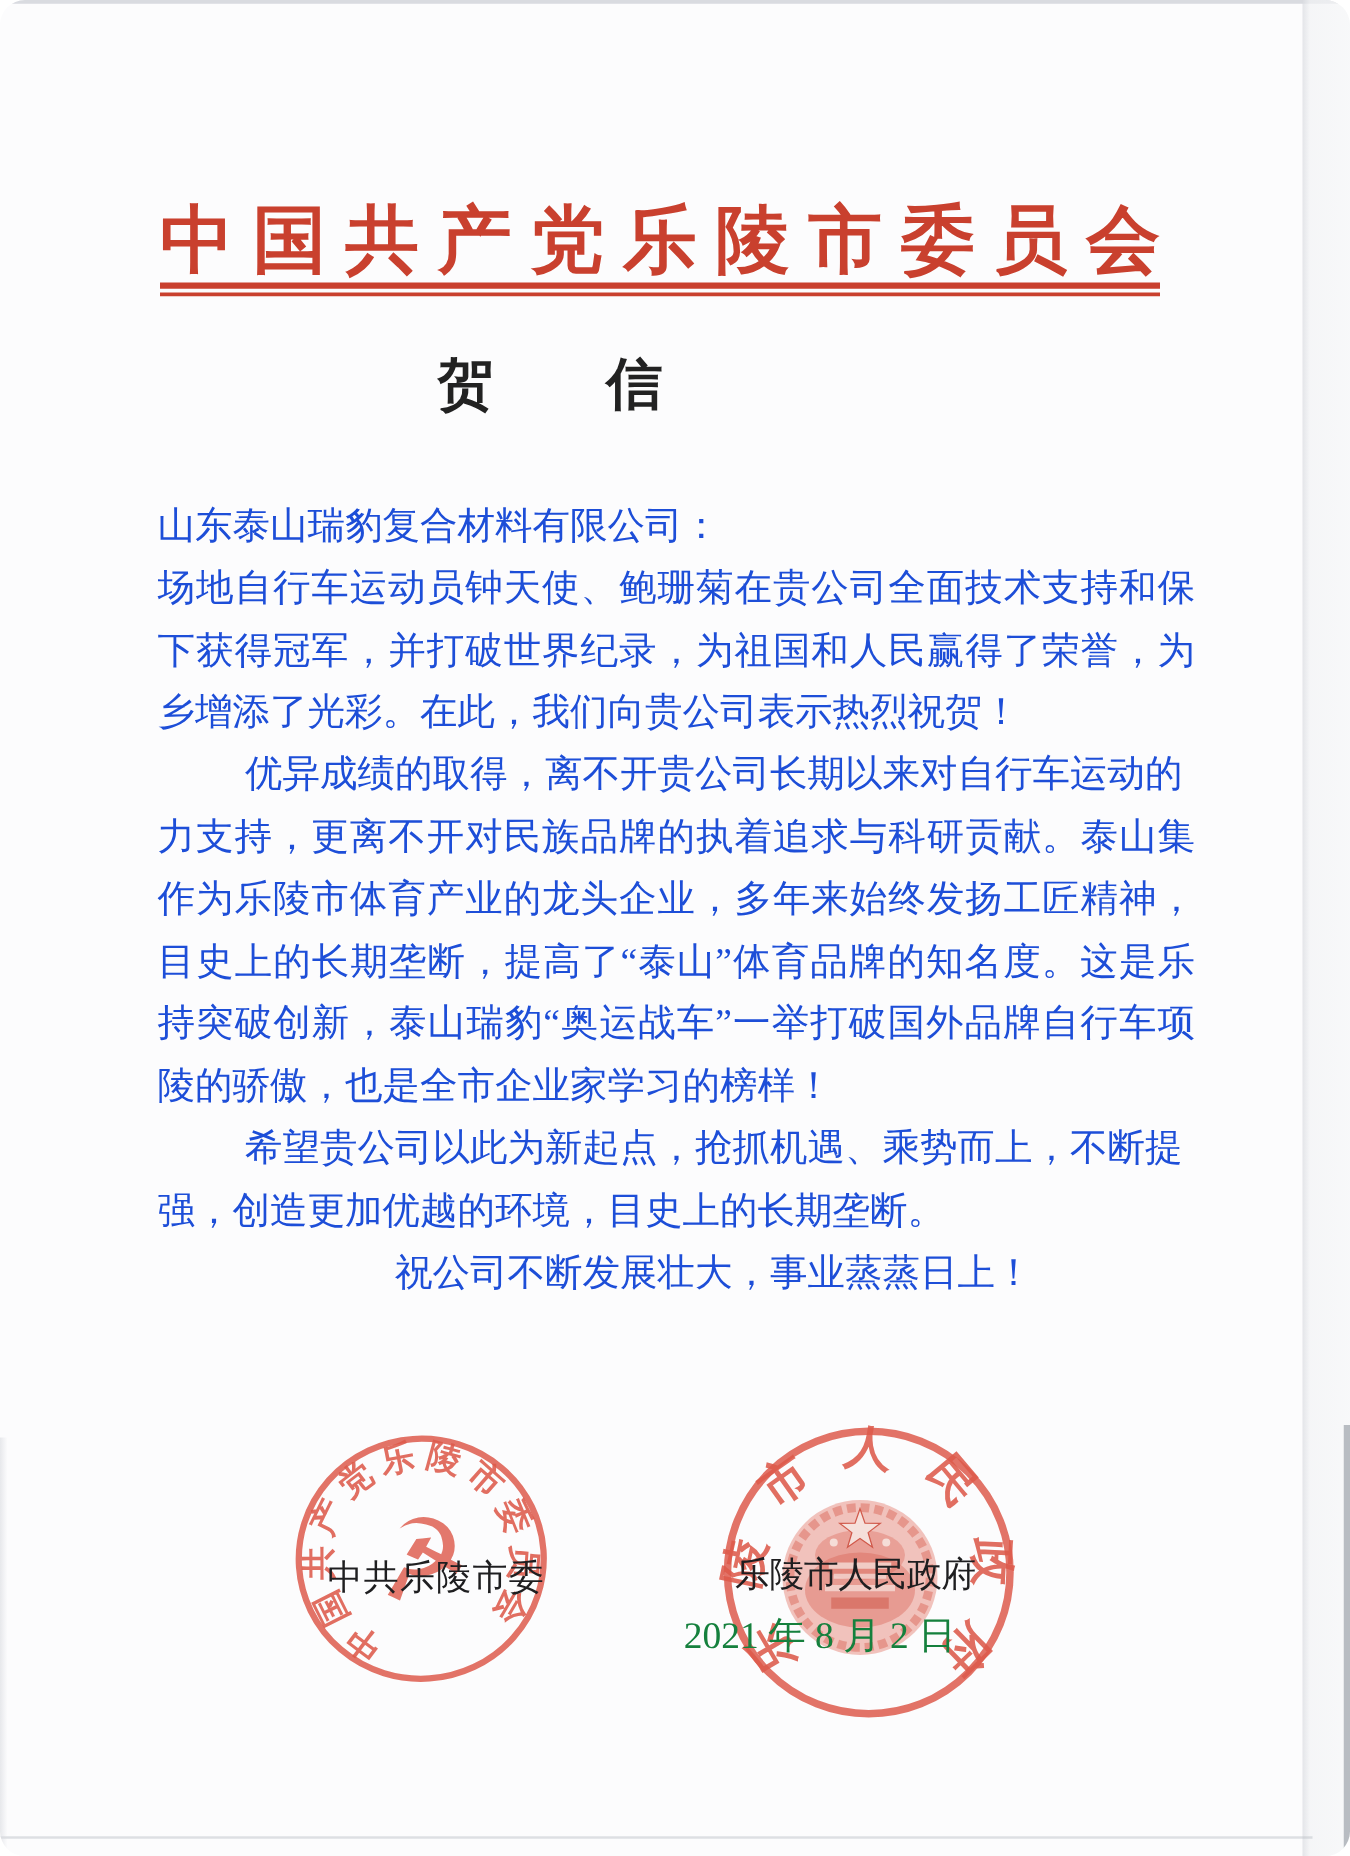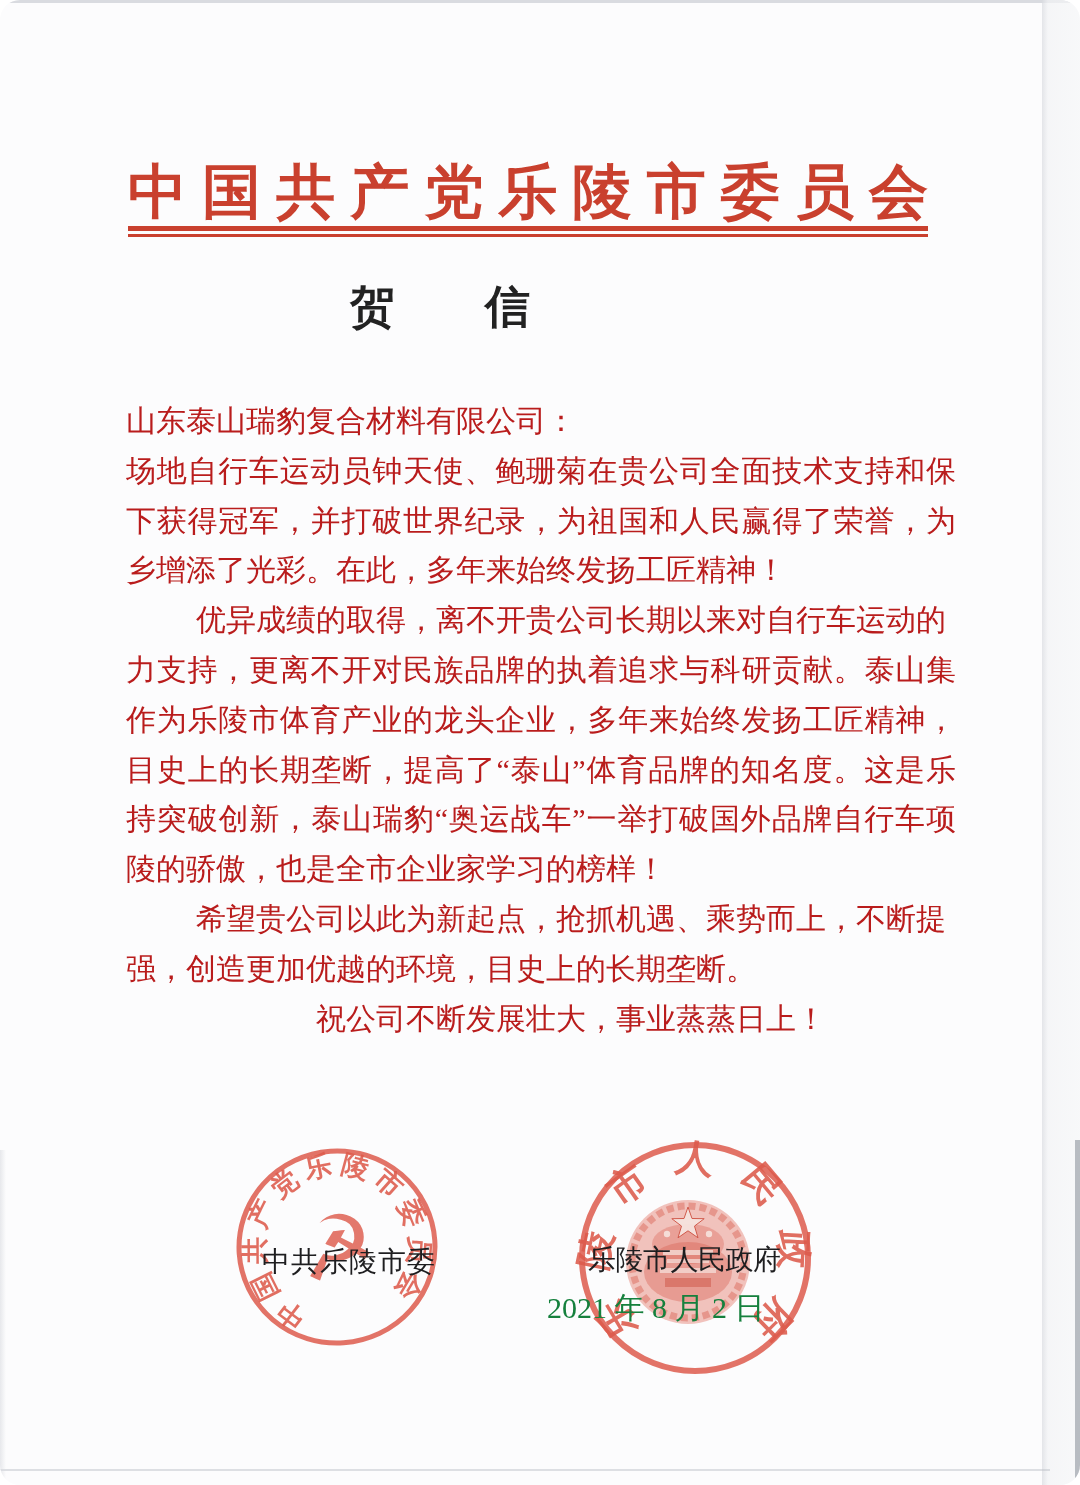--- a/index.html
+++ b/index.html
@@ -24,21 +24,21 @@
     text-align:justify;text-align-last:justify;white-space:nowrap;letter-spacing:0;
   }
   .letterhead-rule{
     position:absolute;left:128px;top:226px;width:800px;height:3px;
     border-top:5px solid #c9402e;border-bottom:3px solid #c9402e;
   }
   .letter-title{
     position:absolute;left:0;top:281px;width:880px;text-align:center;
     font-size:45px;font-weight:bold;color:#222;line-height:52px;
   }
-  .letter-body{position:absolute;left:126px;top:396px;width:830px;color:#b91c1c;}
+  .letter-body{position:absolute;left:126px;top:396px;width:830px;color:#1d4ed8;}
   .line{height:49.8px;line-height:49.8px;font-size:30px;white-space:nowrap;}
   .line.just{text-align:justify;text-align-last:justify;white-space:normal;height:49.8px;overflow:hidden;}
   .line.indent{text-indent:60px;text-align:center;}
 
   .seal{position:absolute;}
   .seal-left{left:234px;top:1144px;width:206px;height:206px;transform:rotate(-4deg);}
   .seal-right{left:575px;top:1138px;width:240px;height:240px;}
   .sig{position:absolute;color:#1e1e20;white-space:nowrap;}
   .sig-left{left:262px;top:1243px;font-size:28px;letter-spacing:1px;text-align:right;}
   .sig-right{left:588px;top:1241px;font-size:28px;letter-spacing:-0.5px;}
@@ -59,21 +59,21 @@
 
   <div class="letterhead">中国共产党乐陵市委员会</div>
   <div class="letterhead-rule"></div>
 
   <div class="letter-title">贺　　信</div>
 
   <div class="letter-body">
     <div class="line">山东泰山瑞豹复合材料有限公司：</div>
     <div class="line just">场地自行车运动员钟天使、鲍珊菊在贵公司全面技术支持和保障</div>
     <div class="line just">下获得冠军，并打破世界纪录，为祖国和人民赢得了荣誉，为家</div>
-    <div class="line">乡增添了光彩。在此，多年来始终发扬工匠精神！</div>
+    <div class="line">乡增添了光彩。在此，我们向贵公司表示热烈祝贺！</div>
     <div class="line indent just">优异成绩的取得，离不开贵公司长期以来对自行车运动的大</div>
     <div class="line just">力支持，更离不开对民族品牌的执着追求与科研贡献。泰山集团</div>
     <div class="line just">作为乐陵市体育产业的龙头企业，多年来始终发扬工匠精神，坚</div>
     <div class="line just">目史上的长期垄断，提高了“泰山”体育品牌的知名度。这是乐</div>
     <div class="line just">持突破创新，泰山瑞豹“奥运战车”一举打破国外品牌自行车项</div>
     <div class="line">陵的骄傲，也是全市企业家学习的榜样！</div>
     <div class="line indent just">希望贵公司以此为新起点，抢抓机遇、乘势而上，不断提升</div>
     <div class="line">强，创造更加优越的环境，目史上的长期垄断。</div>
     <div class="line indent">祝公司不断发展壮大，事业蒸蒸日上！</div>
   </div>

